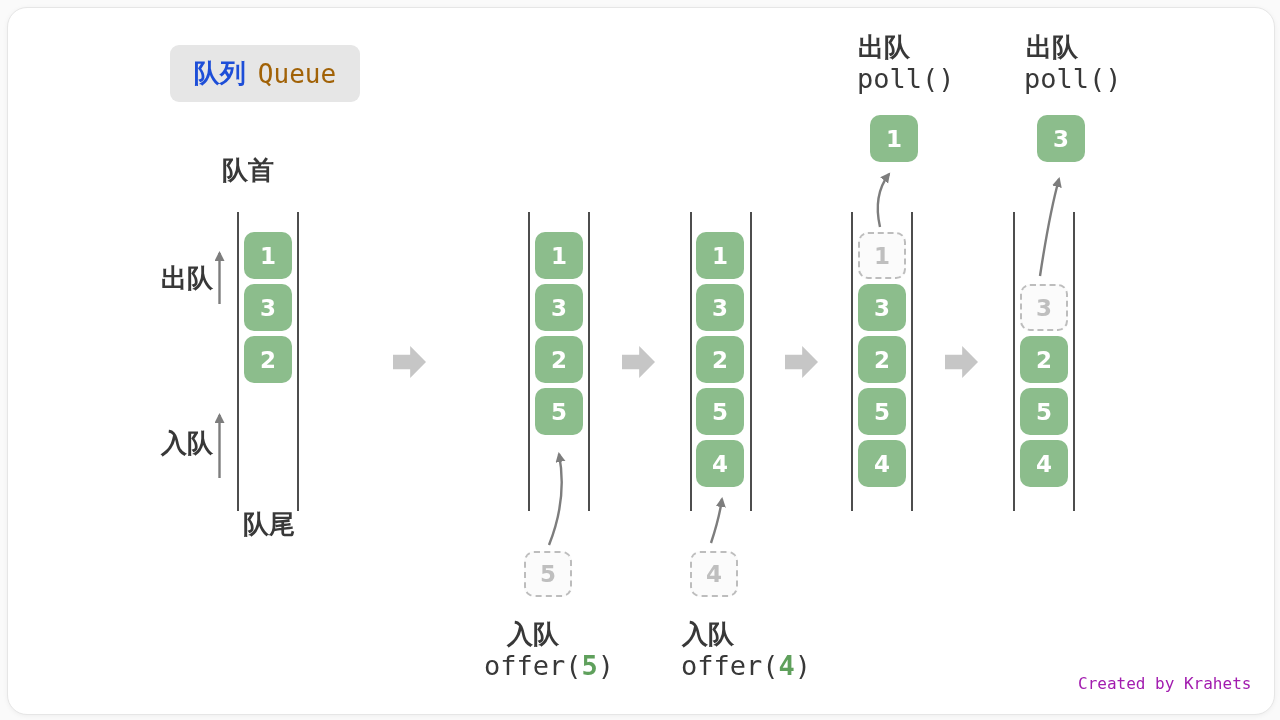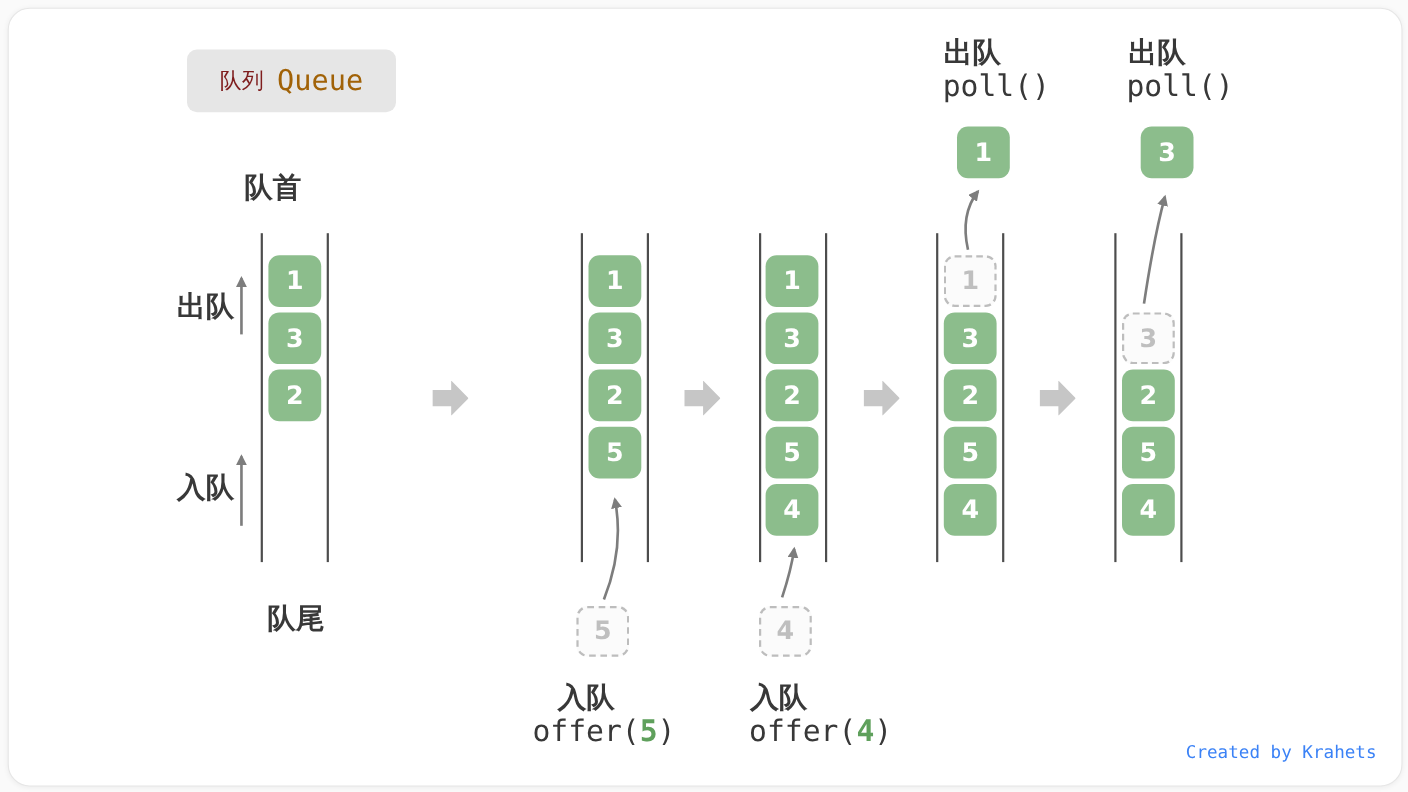--- a/index.html
+++ b/index.html
@@ -4,39 +4,39 @@
 <style>
   html,body{margin:0;padding:0;width:1280px;height:720px;overflow:hidden;background:#fafafa;
     font-family:"DejaVu Sans","Liberation Sans",sans-serif;}
   .canvas{position:absolute;left:0;top:0;width:1280px;height:720px;}
   .card{position:absolute;left:7px;top:7px;width:1266px;height:706px;background:#ffffff;
     border-radius:20px;border:1px solid #e6e6e6;box-shadow:0 1px 5px rgba(0,0,0,.05);}
   .overlay{position:absolute;left:0;top:0;pointer-events:none;}
 
   .badge{position:absolute;left:170px;top:45px;width:190px;height:57px;background:#E6E6E6;
     border-radius:9px;display:flex;align-items:center;justify-content:center;gap:12px;}
-  .badge-zh{font-size:20px;font-weight:normal;color:#7f1d1d;}
+  .badge-zh{font-size:26px;font-weight:bold;color:#1d4ed8;}
   .badge-en{font-size:26px;color:#a16207;font-family:"DejaVu Sans Mono","Liberation Mono",monospace;}
 
   .zh{position:absolute;font-size:26px;font-weight:bold;color:#383838;white-space:nowrap;}
   .code{position:absolute;font-size:27px;color:#383838;white-space:nowrap;
     font-family:"DejaVu Sans Mono","Liberation Mono",monospace;}
   .code .arg{color:#5FA05C;font-weight:bold;}
 
   .wall{position:absolute;top:212px;width:2px;height:299px;background:#4d4d4d;}
 
   .cell{position:absolute;width:48px;height:47px;border-radius:10px;box-sizing:border-box;
     display:flex;align-items:center;justify-content:center;font-size:23px;font-weight:600;}
   .cell.green{background:#8CBD8C;color:#ffffff;}
   .cell.dashed{border:2px dashed #bdbdbd;background:#fbfbfb;color:#bfbfbf;}
 
   .block-arrow{position:absolute;width:33px;height:32px;background:#C6C6C6;
     clip-path:polygon(0 27%,52% 27%,52% 0,100% 50%,52% 100%,52% 73%,0 73%);}
 
-  .watermark{position:absolute;left:1078px;top:674px;font-size:16px;color:#3b82f6;
+  .watermark{position:absolute;left:1078px;top:674px;font-size:16px;color:#a21caf;
     font-family:"DejaVu Sans Mono","Liberation Mono",monospace;}
 </style>
 </head>
 <body>
 
 <div class="canvas">
   <div class="card"></div>
 
   <svg class="overlay" width="1280" height="720" viewBox="0 0 1280 720">
     <defs>
@@ -53,21 +53,21 @@
       <path d="M1040 276 C 1045 243 1051 208 1059 179" marker-end="url(#ah)"></path>
     </g>
   </svg>
 
   <div class="badge">
     <span class="badge-zh">队列</span>
     <span class="badge-en">Queue</span>
   </div>
 
   <div class="zh" style="left:222px;top:153px">队首</div>
-  <div class="zh" style="left:243px;top:545px">队尾</div>
+  <div class="zh" style="left:243px;top:507px">队尾</div>
   <div class="zh" style="left:161px;top:261px">出队</div>
   <div class="zh" style="left:161px;top:426px">入队</div>
 
   <div class="wall" style="left:237px"></div>
   <div class="wall" style="left:296.5px"></div>
   <div class="cell green" style="left:244px;top:232px">1</div>
   <div class="cell green" style="left:244px;top:284px">3</div>
   <div class="cell green" style="left:244px;top:336px">2</div>
 
   <div class="block-arrow" style="left:393px;top:346px"></div>

